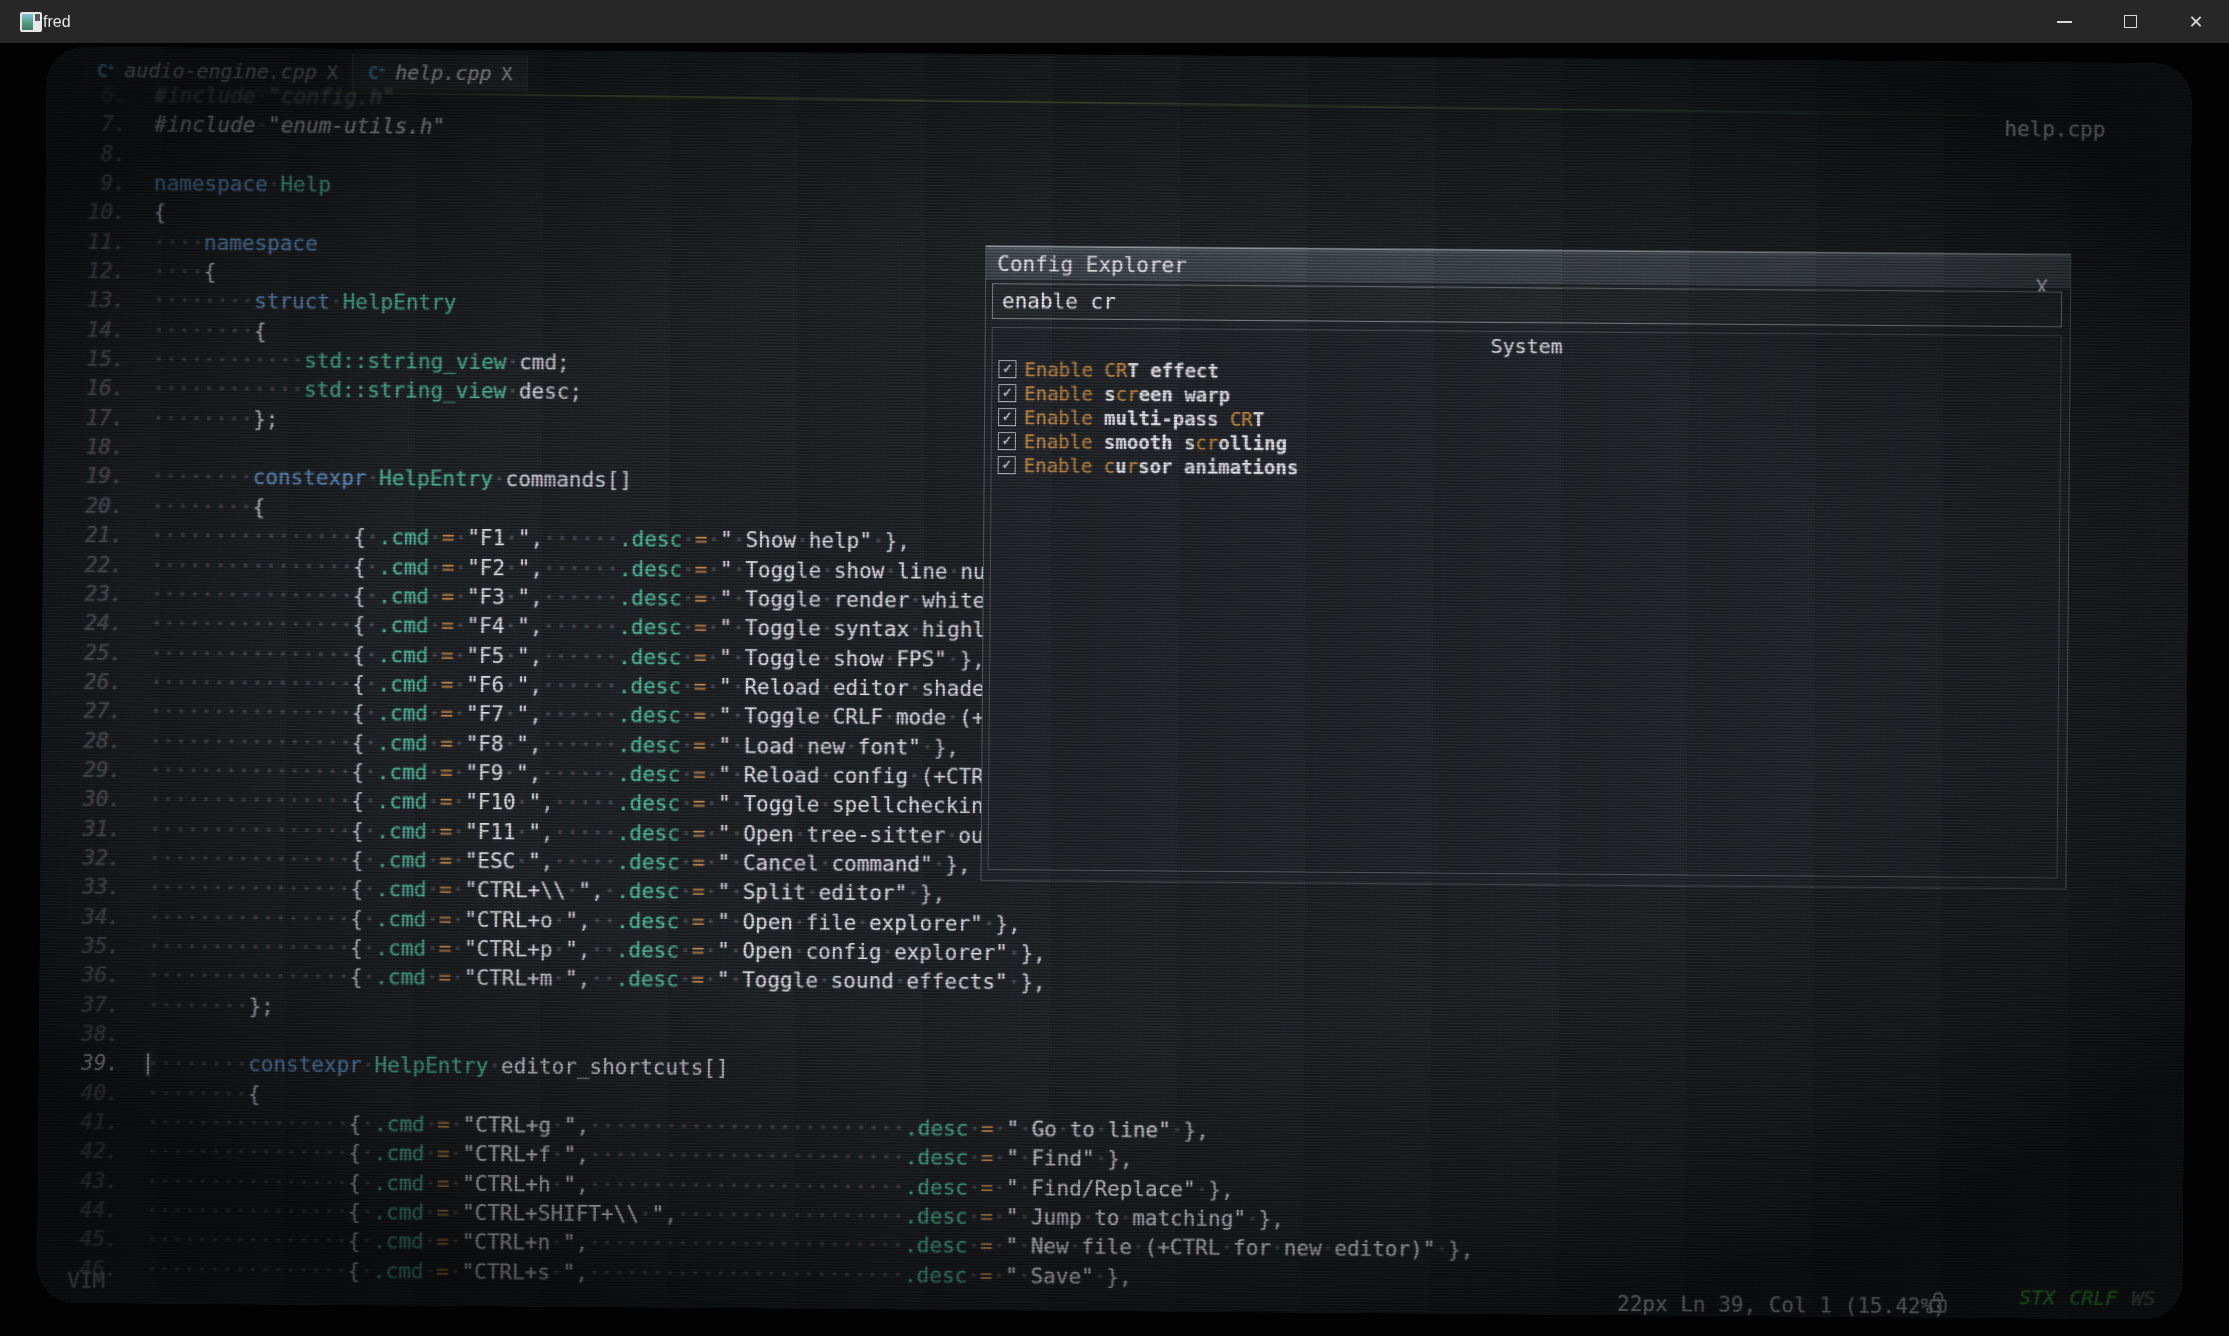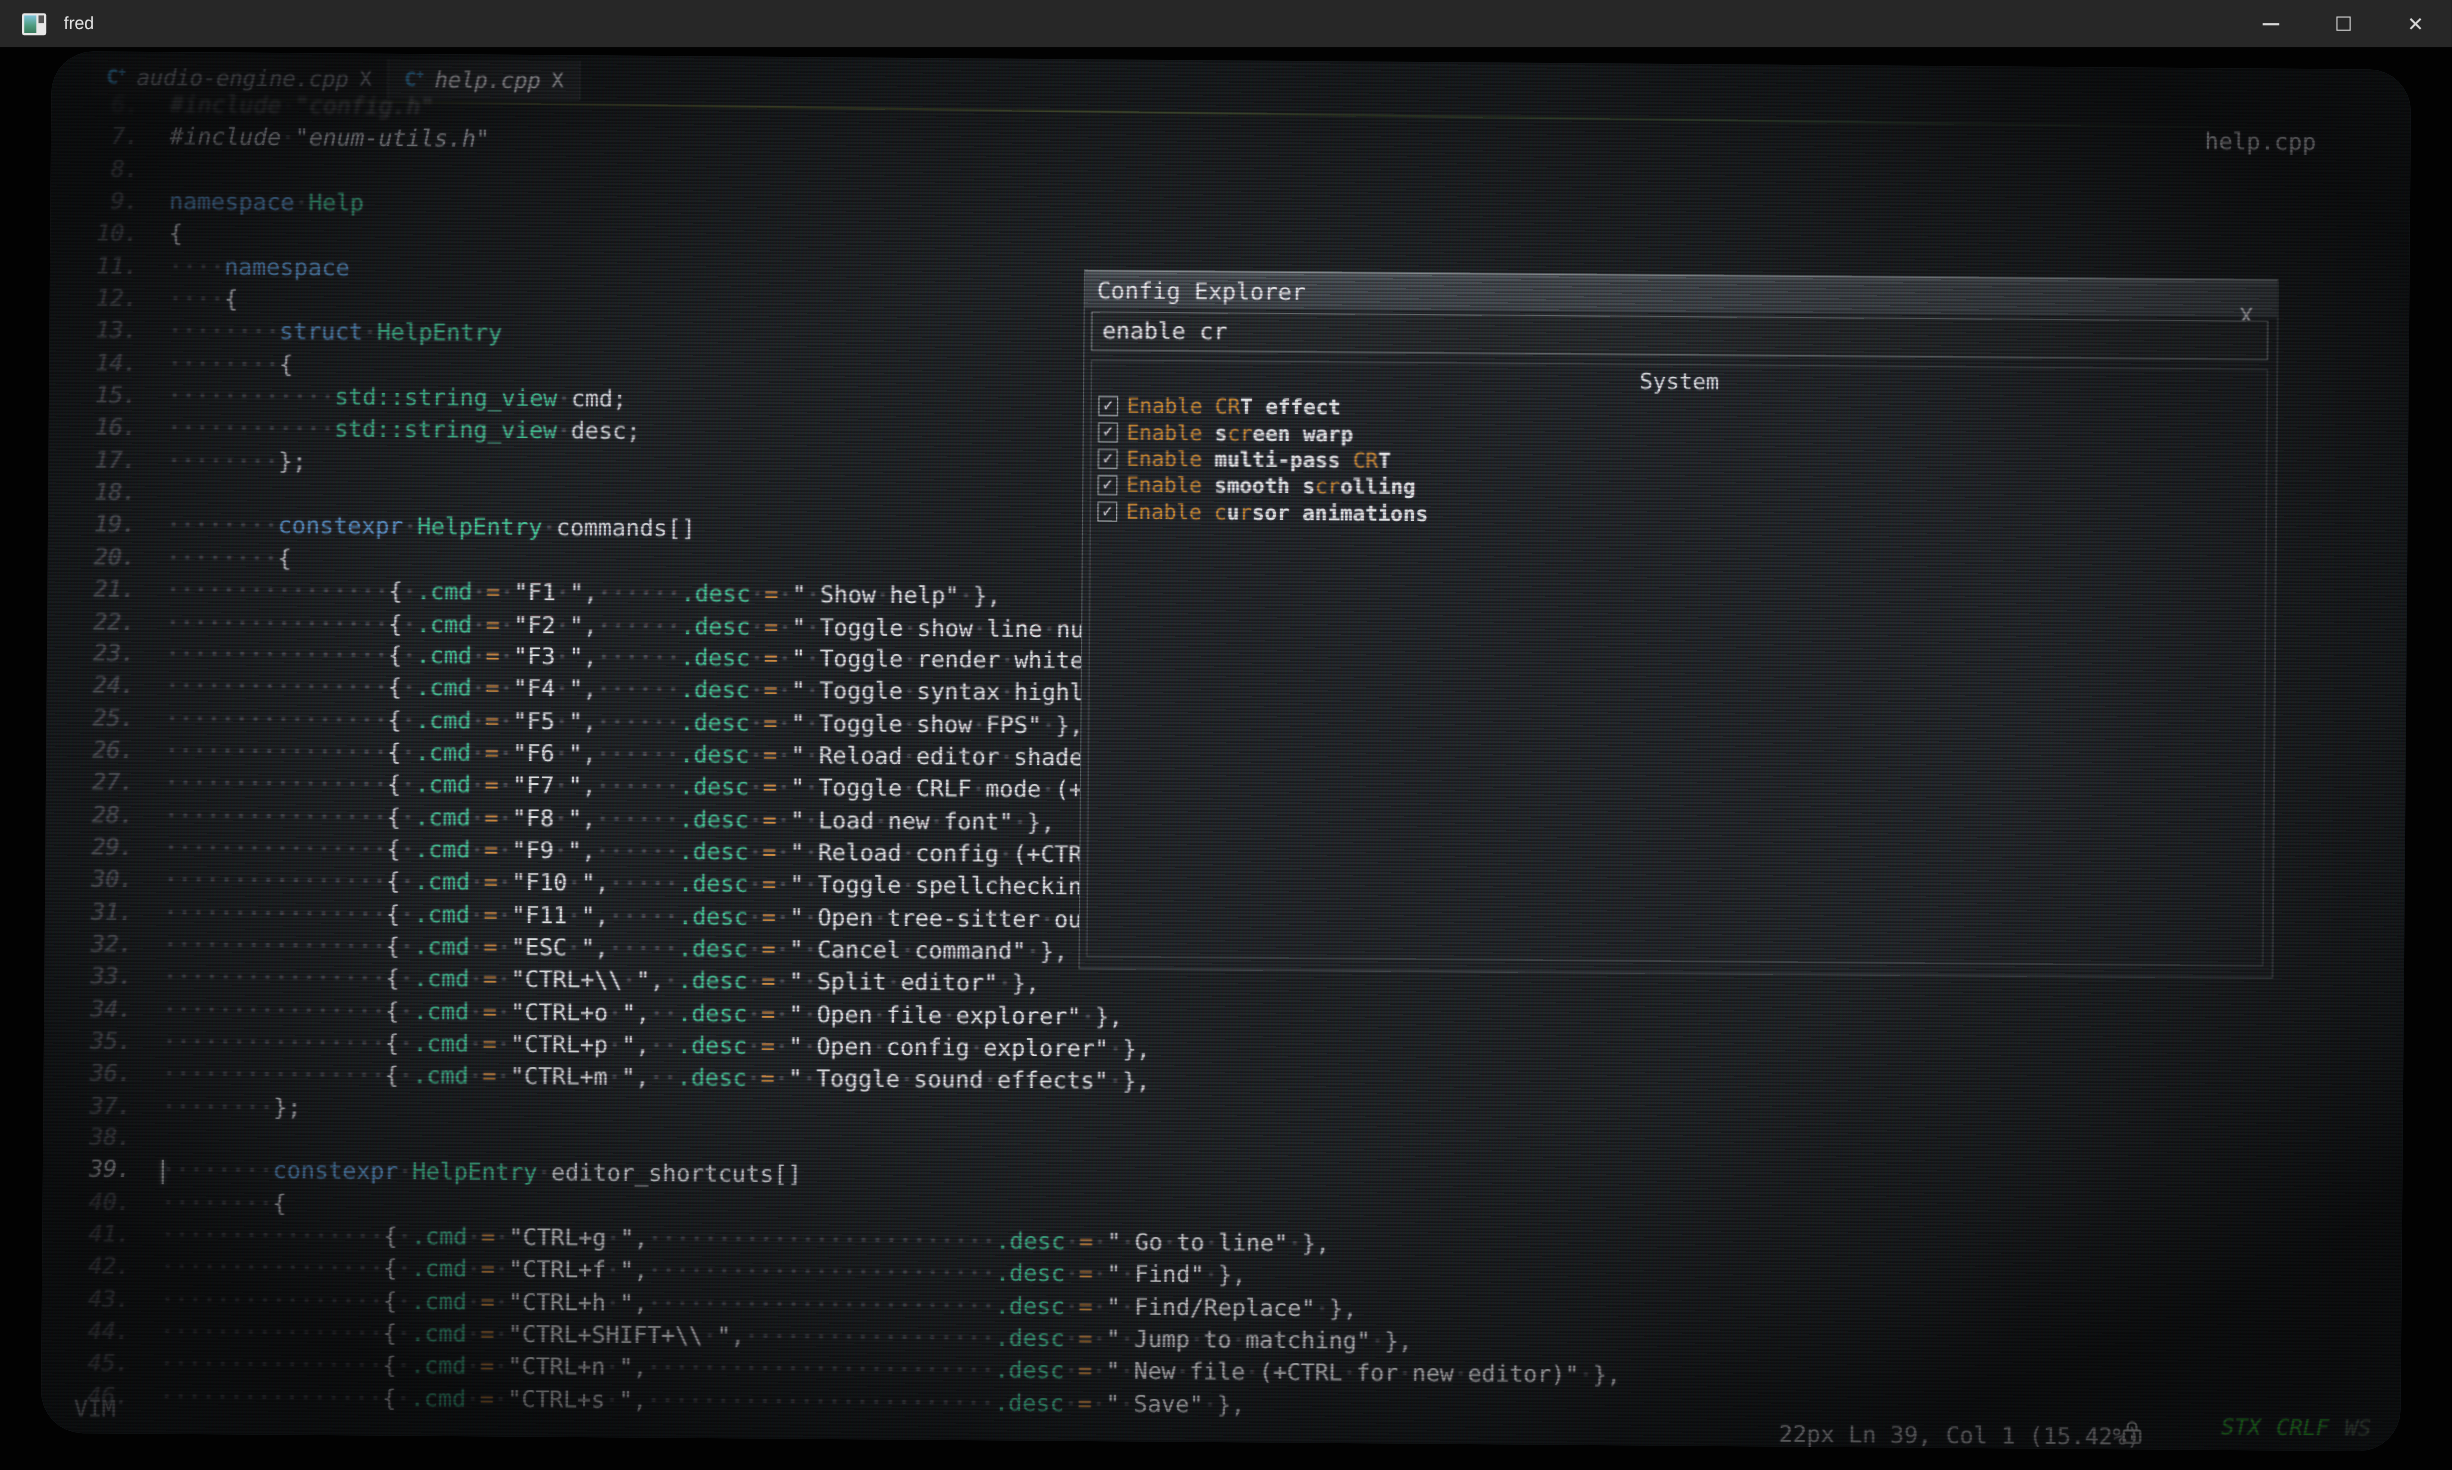--- a/index.html
+++ b/index.html
@@ -8,21 +8,21 @@
 
   
   .titlebar { position:absolute; left:0; top:0; width:2229px; height:43px;
     background:#272727; display:flex; align-items:center;
     font-family:"Liberation Sans", sans-serif; }
   .app-icon { width:22px; height:20px; margin-left:20px; border-radius:2px;
     background:#e8e8e8; position:relative; overflow:hidden; }
   .app-icon i { position:absolute; left:2px; top:2px; width:11px; height:16px;
     background:linear-gradient(180deg,#7fc4da 0%,#4d9a7c 60%,#3a7a5e 100%); }
   .app-icon b { position:absolute; right:2px; top:2px; width:5px; height:7px; background:#555; }
-  .title-text { color:#e6e6e6; font-size:16px; margin-left:16px; }
+  .title-text { color:#e6e6e6; font-size:16px; margin-left:1px; }
   .win-controls { position:absolute; right:0; top:0; height:43px; display:flex; }
   .win-btn { width:66px; height:43px; display:flex; align-items:center; justify-content:center; }
   .glyph-min { width:15px; height:2px; background:#d9d9d9; }
   .glyph-max { width:13px; height:13px; border:1.5px solid #d9d9d9; }
   .glyph-close { color:#d9d9d9; font-size:18px; line-height:1; }
 
   
   .stage { position:absolute; left:0; top:43px; width:2229px; height:1293px; background:#020202; }
   .screen { position:absolute; left:42px; top:12px; width:2145px; height:1256px;
     background:#1e2124; border-radius:38px; overflow:hidden;

